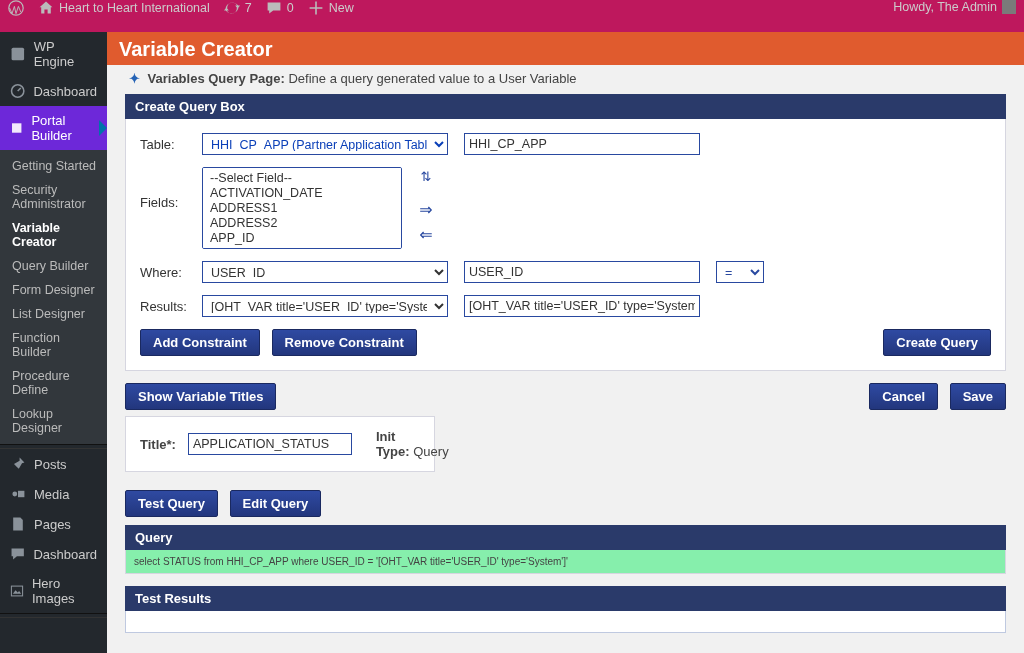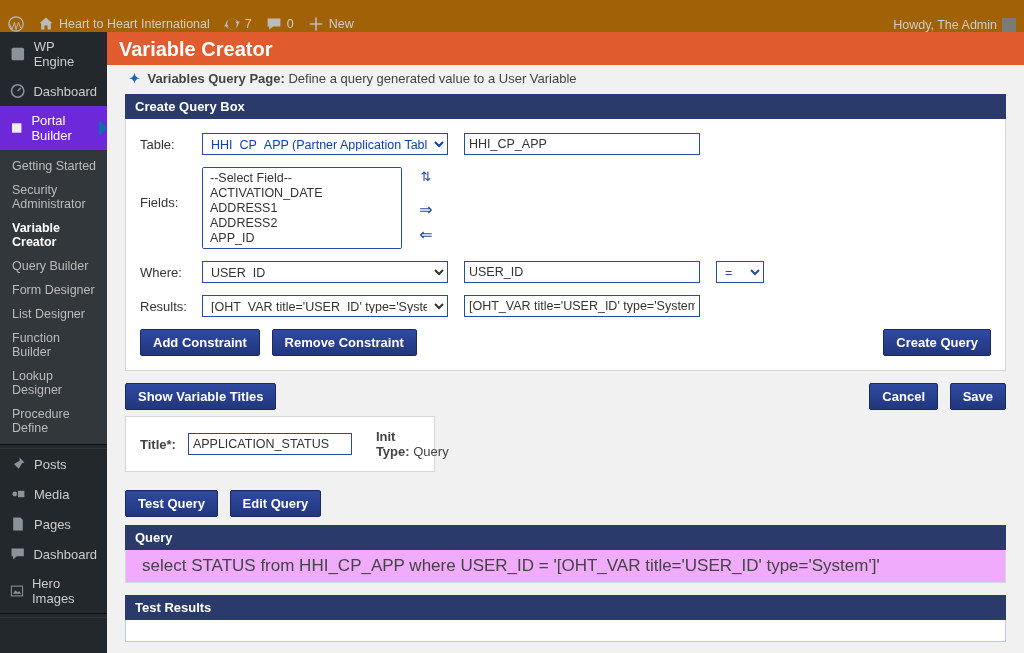--- a/index.html
+++ b/index.html
@@ -1,20 +1,20 @@
 <!DOCTYPE html>
 <html><head>
 <meta charset="utf-8">
 <style>
   * { box-sizing: border-box; margin: 0; padding: 0; }
   html, body { height: 100%; font-family: -apple-system, "Segoe UI", Helvetica, Arial, sans-serif; font-size: 13px; color: #444; }
   body { display: flex; flex-direction: column; background: #f1f1f1; }
 
   
-  #adminbar { height: 32px; background: #a16207; color: #ccc; display: flex; align-items: flex-end; padding: 0 8px; font-size: 12.5px; justify-content: space-between; }
+  #adminbar { height: 32px; background: #be185d; color: #ccc; display: flex; align-items: flex-start; padding: 0 8px; font-size: 12.5px; justify-content: space-between; }
   #adminbar .left, #adminbar .right { display: flex; align-items: center; gap: 14px; }
   #adminbar .item { display: flex; align-items: center; gap: 5px; cursor: pointer; }
   #adminbar svg { width: 16px; height: 16px; fill: #bbb; }
   #adminbar .avatar { width: 14px; height: 14px; background:#7a7a7a; display:inline-block; }
 
   
   #main { flex: 1; display: flex; min-height: 0; }
 
   
   #sidebar { width: 107px; background: #23282d; color: #ccc; font-size: 13px; display: flex; flex-direction: column; }
@@ -66,21 +66,21 @@
   .btn + .btn { margin-left:8px; }
   .btn-row { display:flex; justify-content:space-between; padding-top:6px; }
 
   .bar-row { display:flex; justify-content:space-between; align-items:center; margin: 8px 0 6px 0; }
 
   .title-panel { border:1px solid #d6d6e0; background:#fff; padding: 12px 14px; display:flex; align-items:center; gap: 12px; width:310px; }
   .title-panel label { font-size:13px; }
   .title-panel input { width: 164px; height:22px; }
   .init-label { font-size:13px; margin-left: 12px; }
 
-  .query-body { background:#f0abfc; border:1px solid #d6d6e0; border-top:0; padding: 6px 16px; font-size:17px; }
+  .query-body { background:#86efac; border:1px solid #d6d6e0; border-top:0; padding: 6px 8px; font-size:10px; }
   .results-body { background:#fff; border:1px solid #bfc9e0; border-top:0; height: 22px; }
 
   #footer { display:flex; justify-content:space-between; padding: 14px 18px 10px 18px; font-size:12.5px; color:#666; font-style:italic; }
 
   .sep-space { height: 18px; }
 </style>
 </head>
 <body>
 
 <div id="adminbar">
@@ -147,22 +147,22 @@
       <span>Portal Builder</span>
     </div>
     <div class="submenu">
       <div class="sub">Getting Started</div>
       <div class="sub">Security Administrator</div>
       <div class="sub current">Variable Creator</div>
       <div class="sub">Query Builder</div>
       <div class="sub">Form Designer</div>
       <div class="sub">List Designer</div>
       <div class="sub">Function Builder</div>
+      <div class="sub">Procedure Define</div>
       <div class="sub">Lookup Designer</div>
-      <div class="sub">Procedure Define</div>
     </div>
     <div class="menu-sep"></div>
     <div class="menu-item">
       <svg viewBox="0 0 20 20">
           <path d="M12 2l6 6-3 1-4 7-3-3-5 5 5-5-3-3 7-4z"></path>
         </svg>
       <span>Posts</span>
     </div>
     <div class="menu-item">
       <svg viewBox="0 0 20 20">

